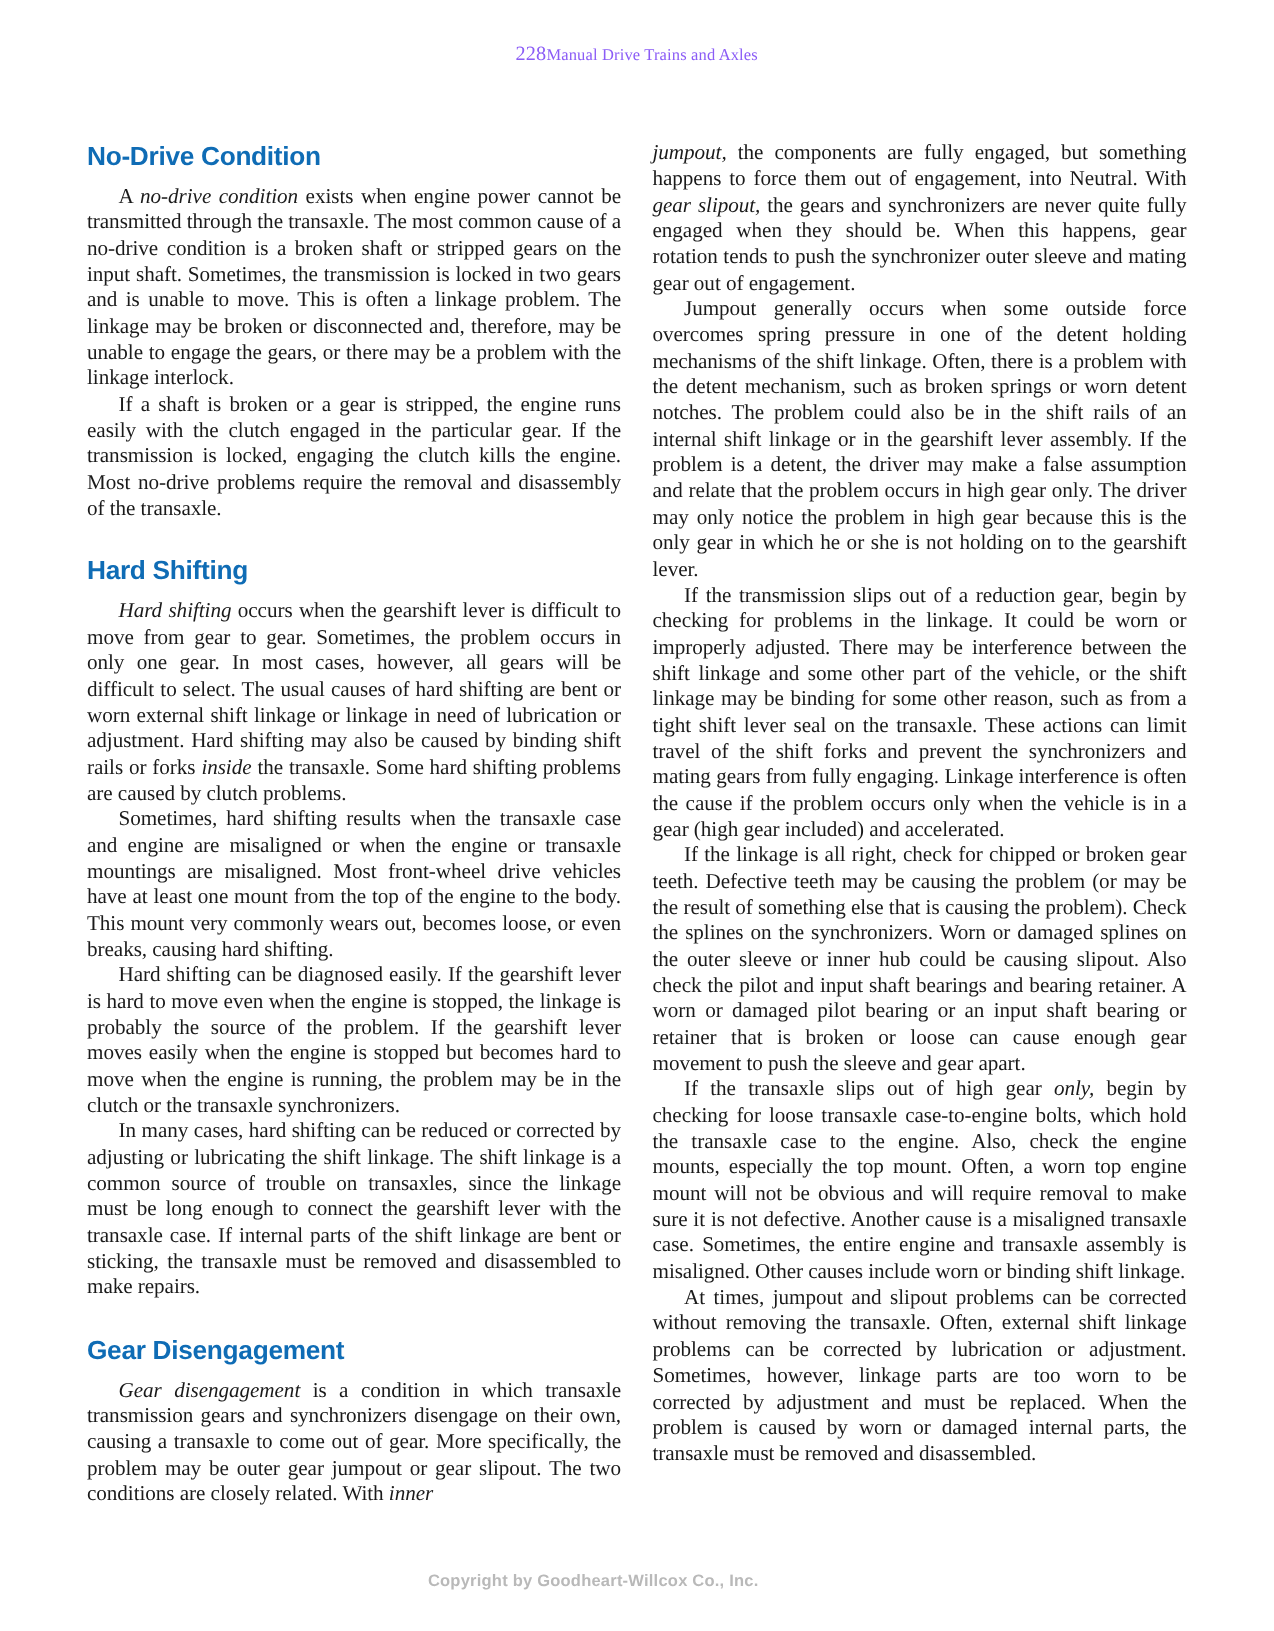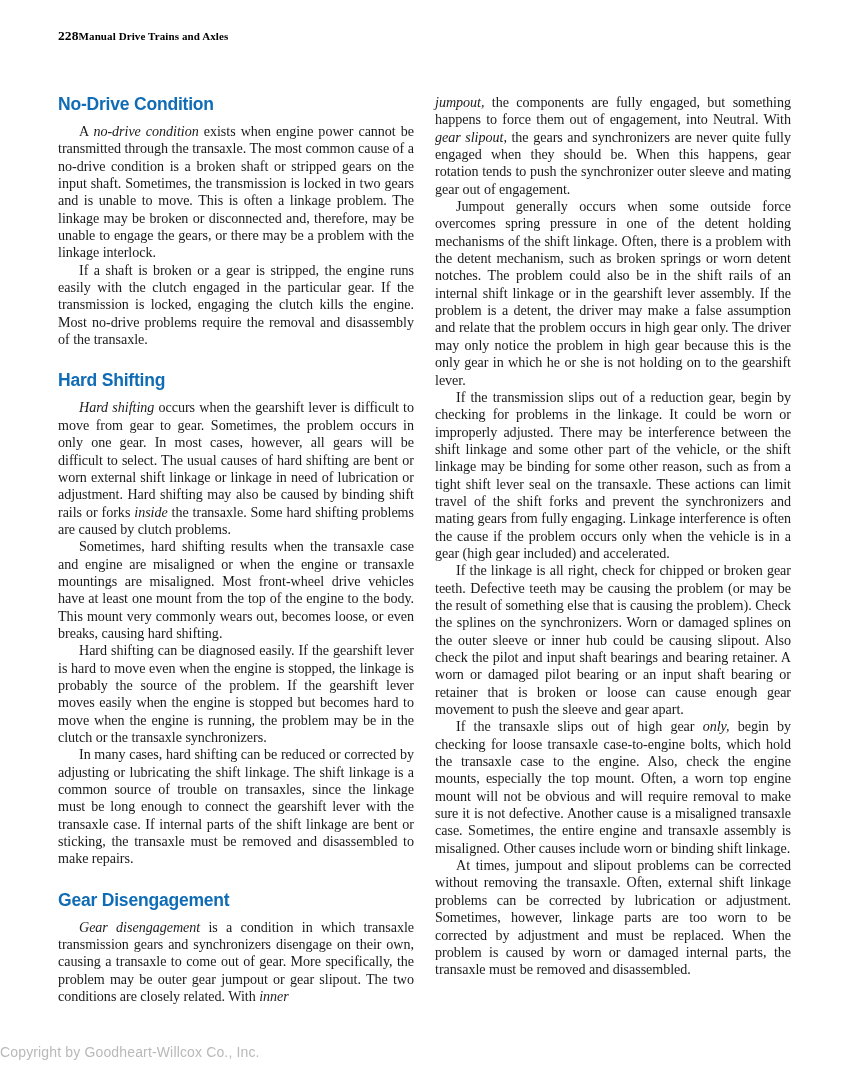--- a/index.html
+++ b/index.html
@@ -24,26 +24,25 @@
 
   
   .running-head {
     position: absolute;
     top: 28px;
     left: 58px;
     right: 58px;
     height: 18px;
     display: flex;
     align-items: baseline;
-    justify-content: flex-start;
+    justify-content: center;
     font-family: "Liberation Serif", "DejaVu Serif", serif;
     font-size: 13.5px;
-    color: #000000;
+    color: #8b5cf6;
     letter-spacing: 0.1px;
-    font-weight: bold;
   }
   .folio { font-size: 13.5px; }
   .book-title { font-size: 11px; }
 
   
   .columns {
     position: absolute;
     top: 62px;
     left: 58px;
     width: 733px;
@@ -91,25 +90,26 @@
   .emph {
     font-style: italic;
   }
 
   
   .footer-copyright {
     position: absolute;
     left: 0;
     right: 58px;
     bottom: 27px;
-    text-align: left;
+    text-align: center;
     font-family: "Liberation Sans", "DejaVu Sans", sans-serif;
-    font-size: 14px;
+    font-size: 11px;
     color: #b9b9b9;
     letter-spacing: 0.15px;
+    font-weight: bold;
   }
 </style>
 </head>
 <body>
 
 <div class="page">
 
   <div class="running-head">
     <span class="folio">228</span>
     <span class="book-title">Manual Drive Trains and Axles</span>

